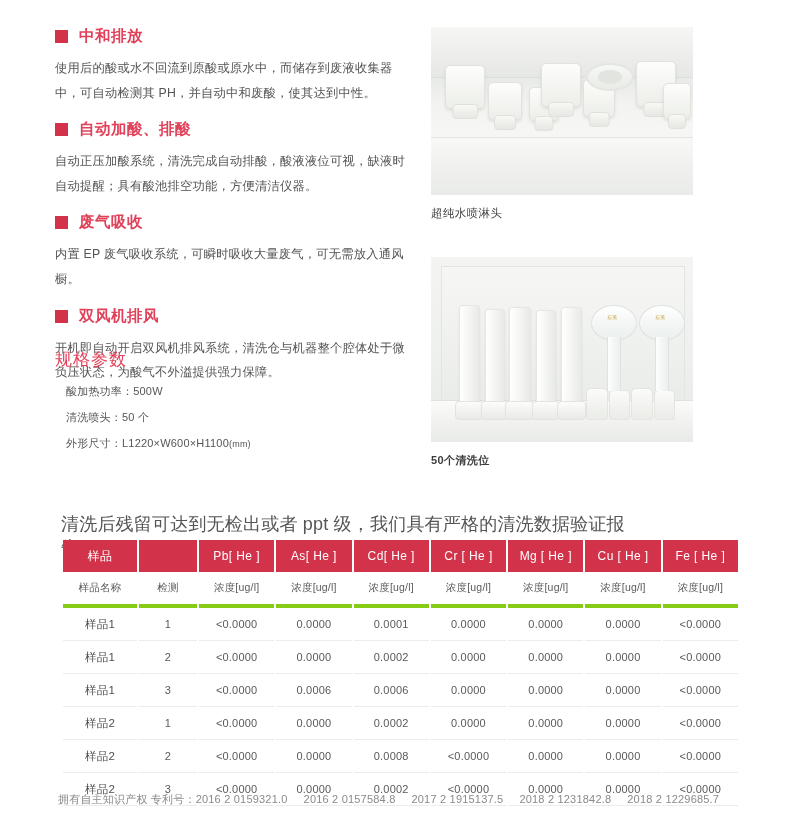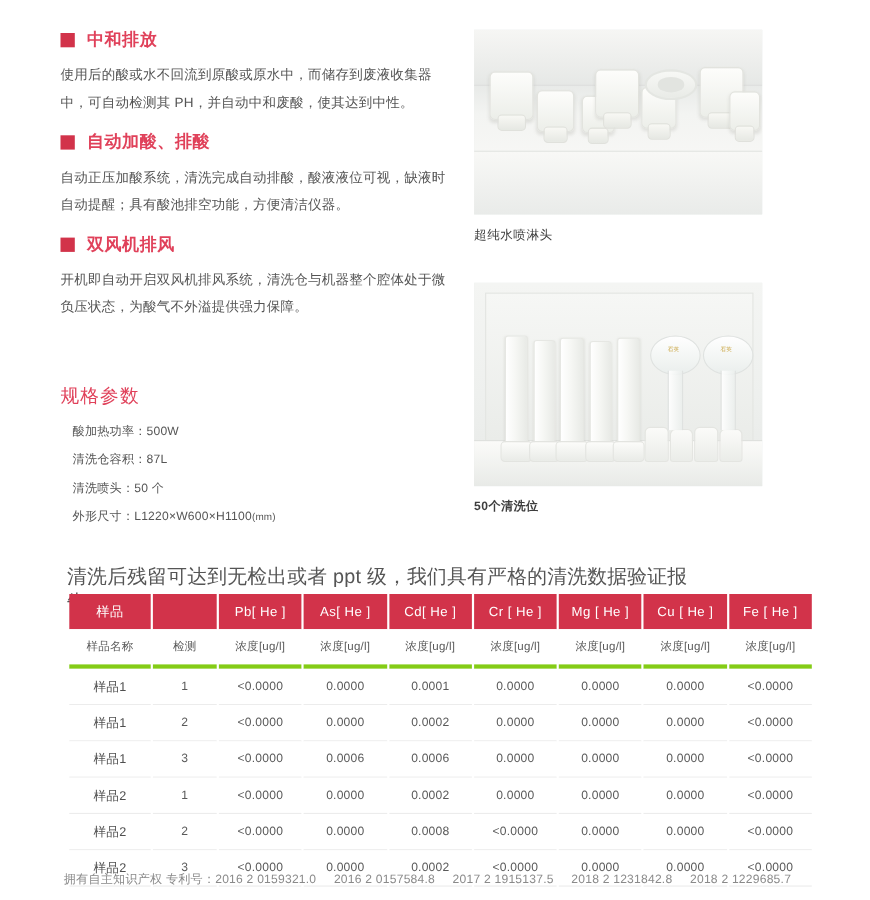--- a/index.html
+++ b/index.html
@@ -274,36 +274,40 @@
 
     <div class="feature">
       <div class="feature-head">
         <span class="bullet-square"></span>
         <span class="feature-title">自动加酸、排酸</span>
       </div>
       <div class="feature-body">自动正压加酸系统，清洗完成自动排酸，酸液液位可视，缺液时自动提醒；具有酸池排空功能，方便清洁仪器。</div>
     </div>
 
     <div class="feature">
+      <div class="feature-head">
+        <span class="bullet-square"></span>
+        <span class="feature-title">废气吸收</span>
+      </div>
+      <div class="feature-body">内置 EP 废气吸收系统，可瞬时吸收大量废气，可无需放入通风橱。</div>
     </div>
 
     <div class="feature">
       <div class="feature-head">
         <span class="bullet-square"></span>
         <span class="feature-title">双风机排风</span>
       </div>
       <div class="feature-body">开机即自动开启双风机排风系统，清洗仓与机器整个腔体处于微负压状态，为酸气不外溢提供强力保障。</div>
     </div>
 
   </div>
 
   <div class="spec-section">
     <div class="spec-title">规格参数</div>
     <div class="spec-item">酸加热功率：500W</div>
-    <div class="spec-item">清洗仓容积：87L</div>
     <div class="spec-item">清洗喷头：50 个</div>
     <div class="spec-item">
       <span>外形尺寸：L1220×W600×H1100</span><span class="unit">(mm)</span>
     </div>
   </div>
 
   <div class="photo-block" id="photo-1">
     <div class="photo-frame">
       <div class="p1-bg"></div>
       <div class="p1-ceiling"></div>

